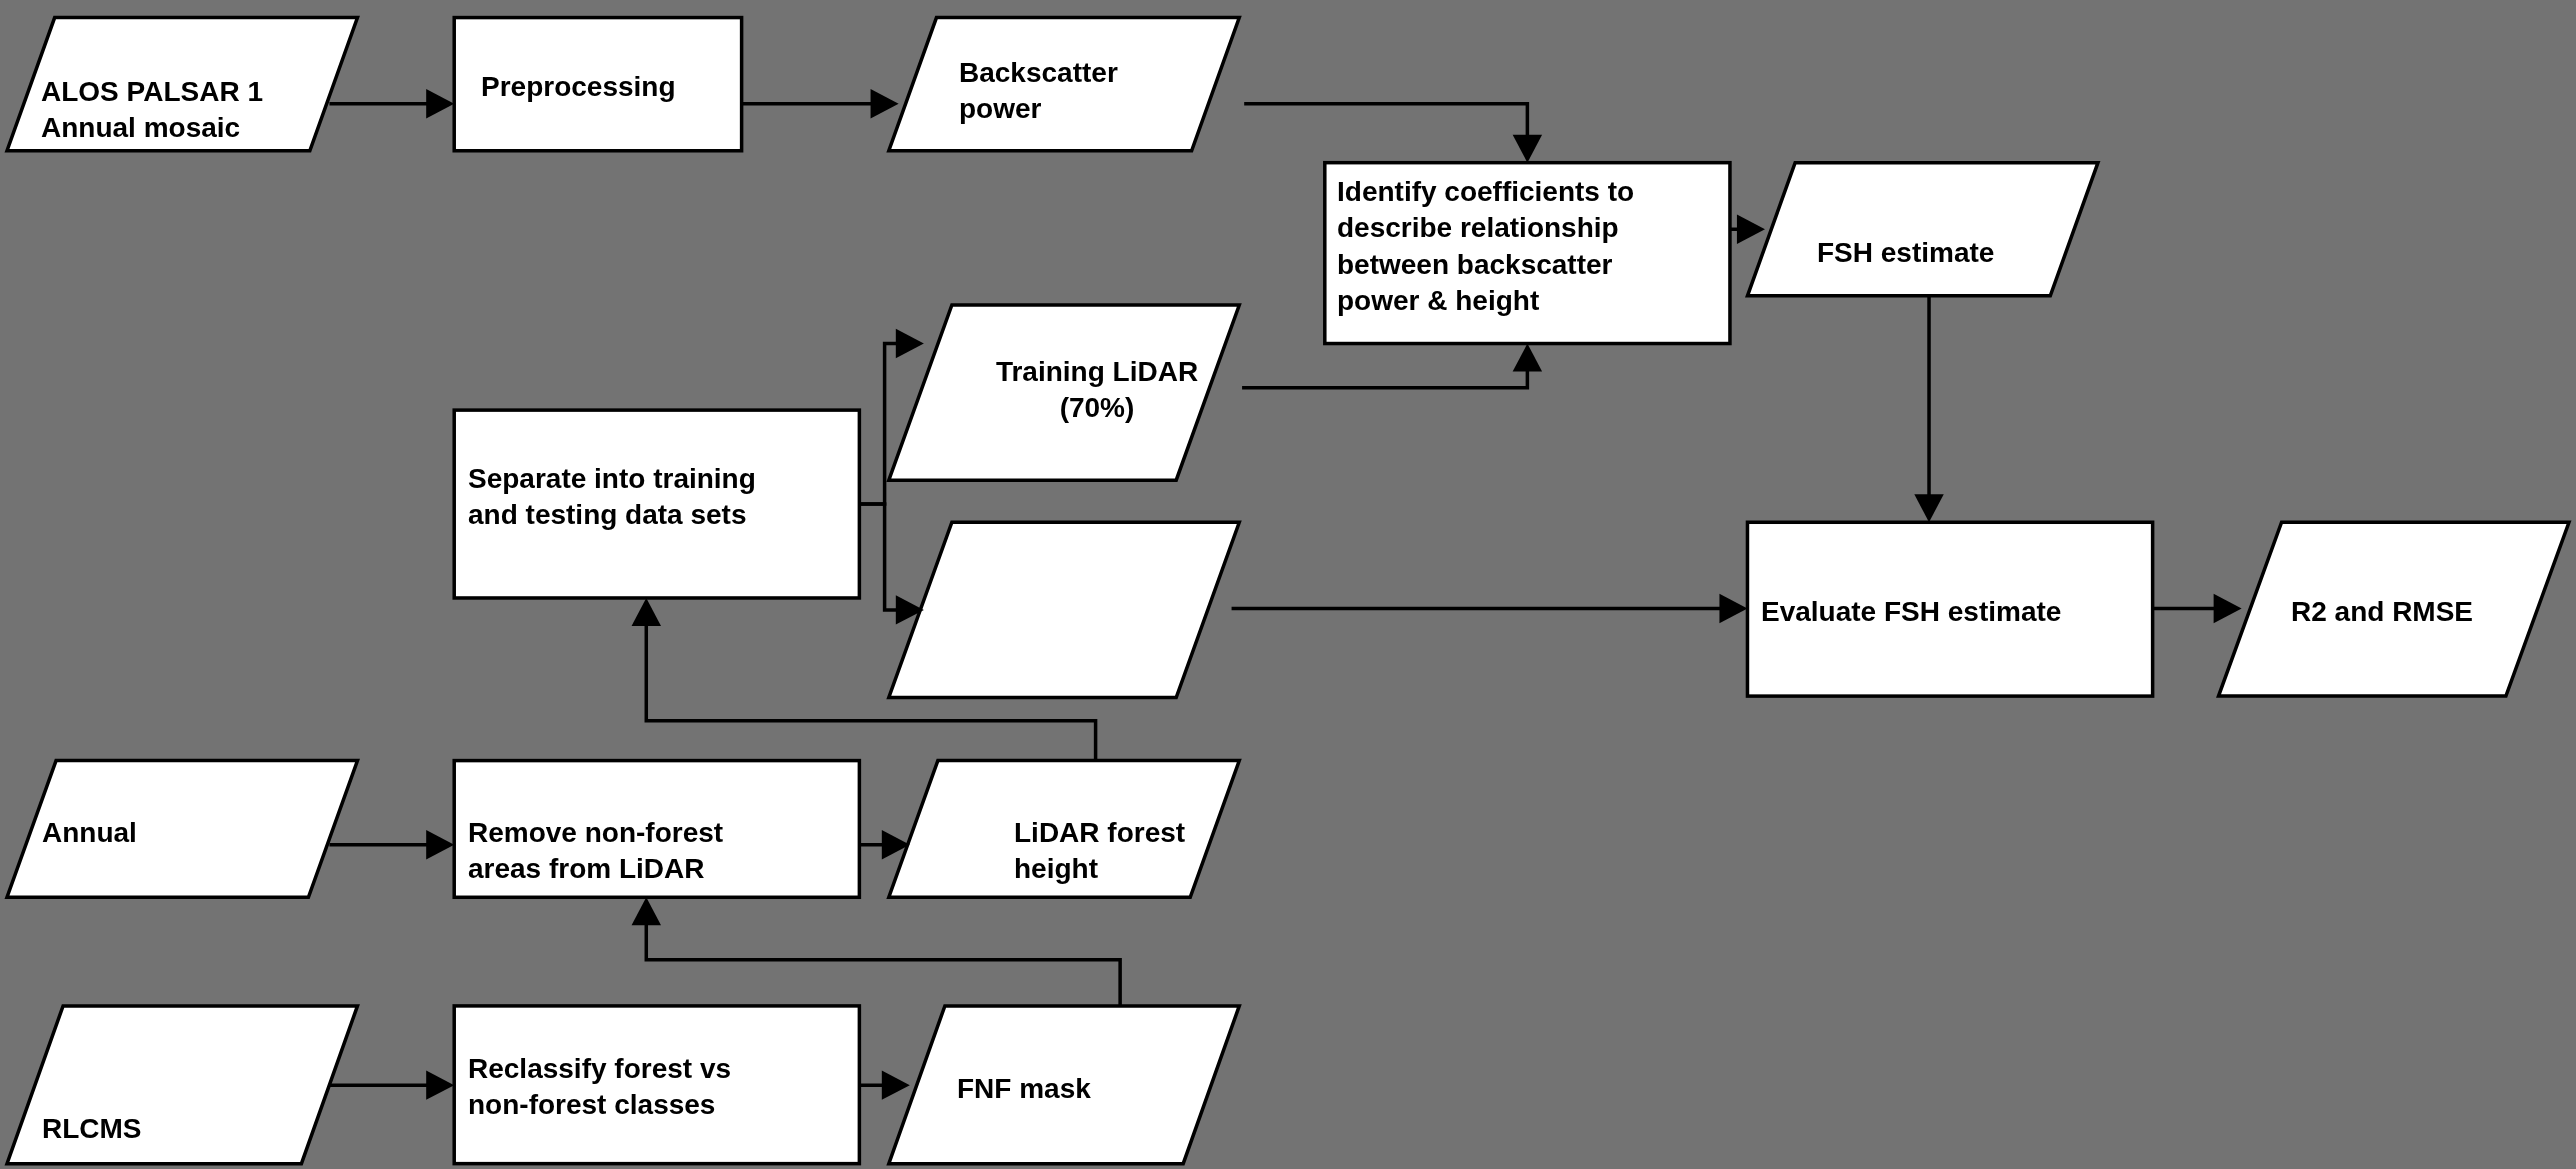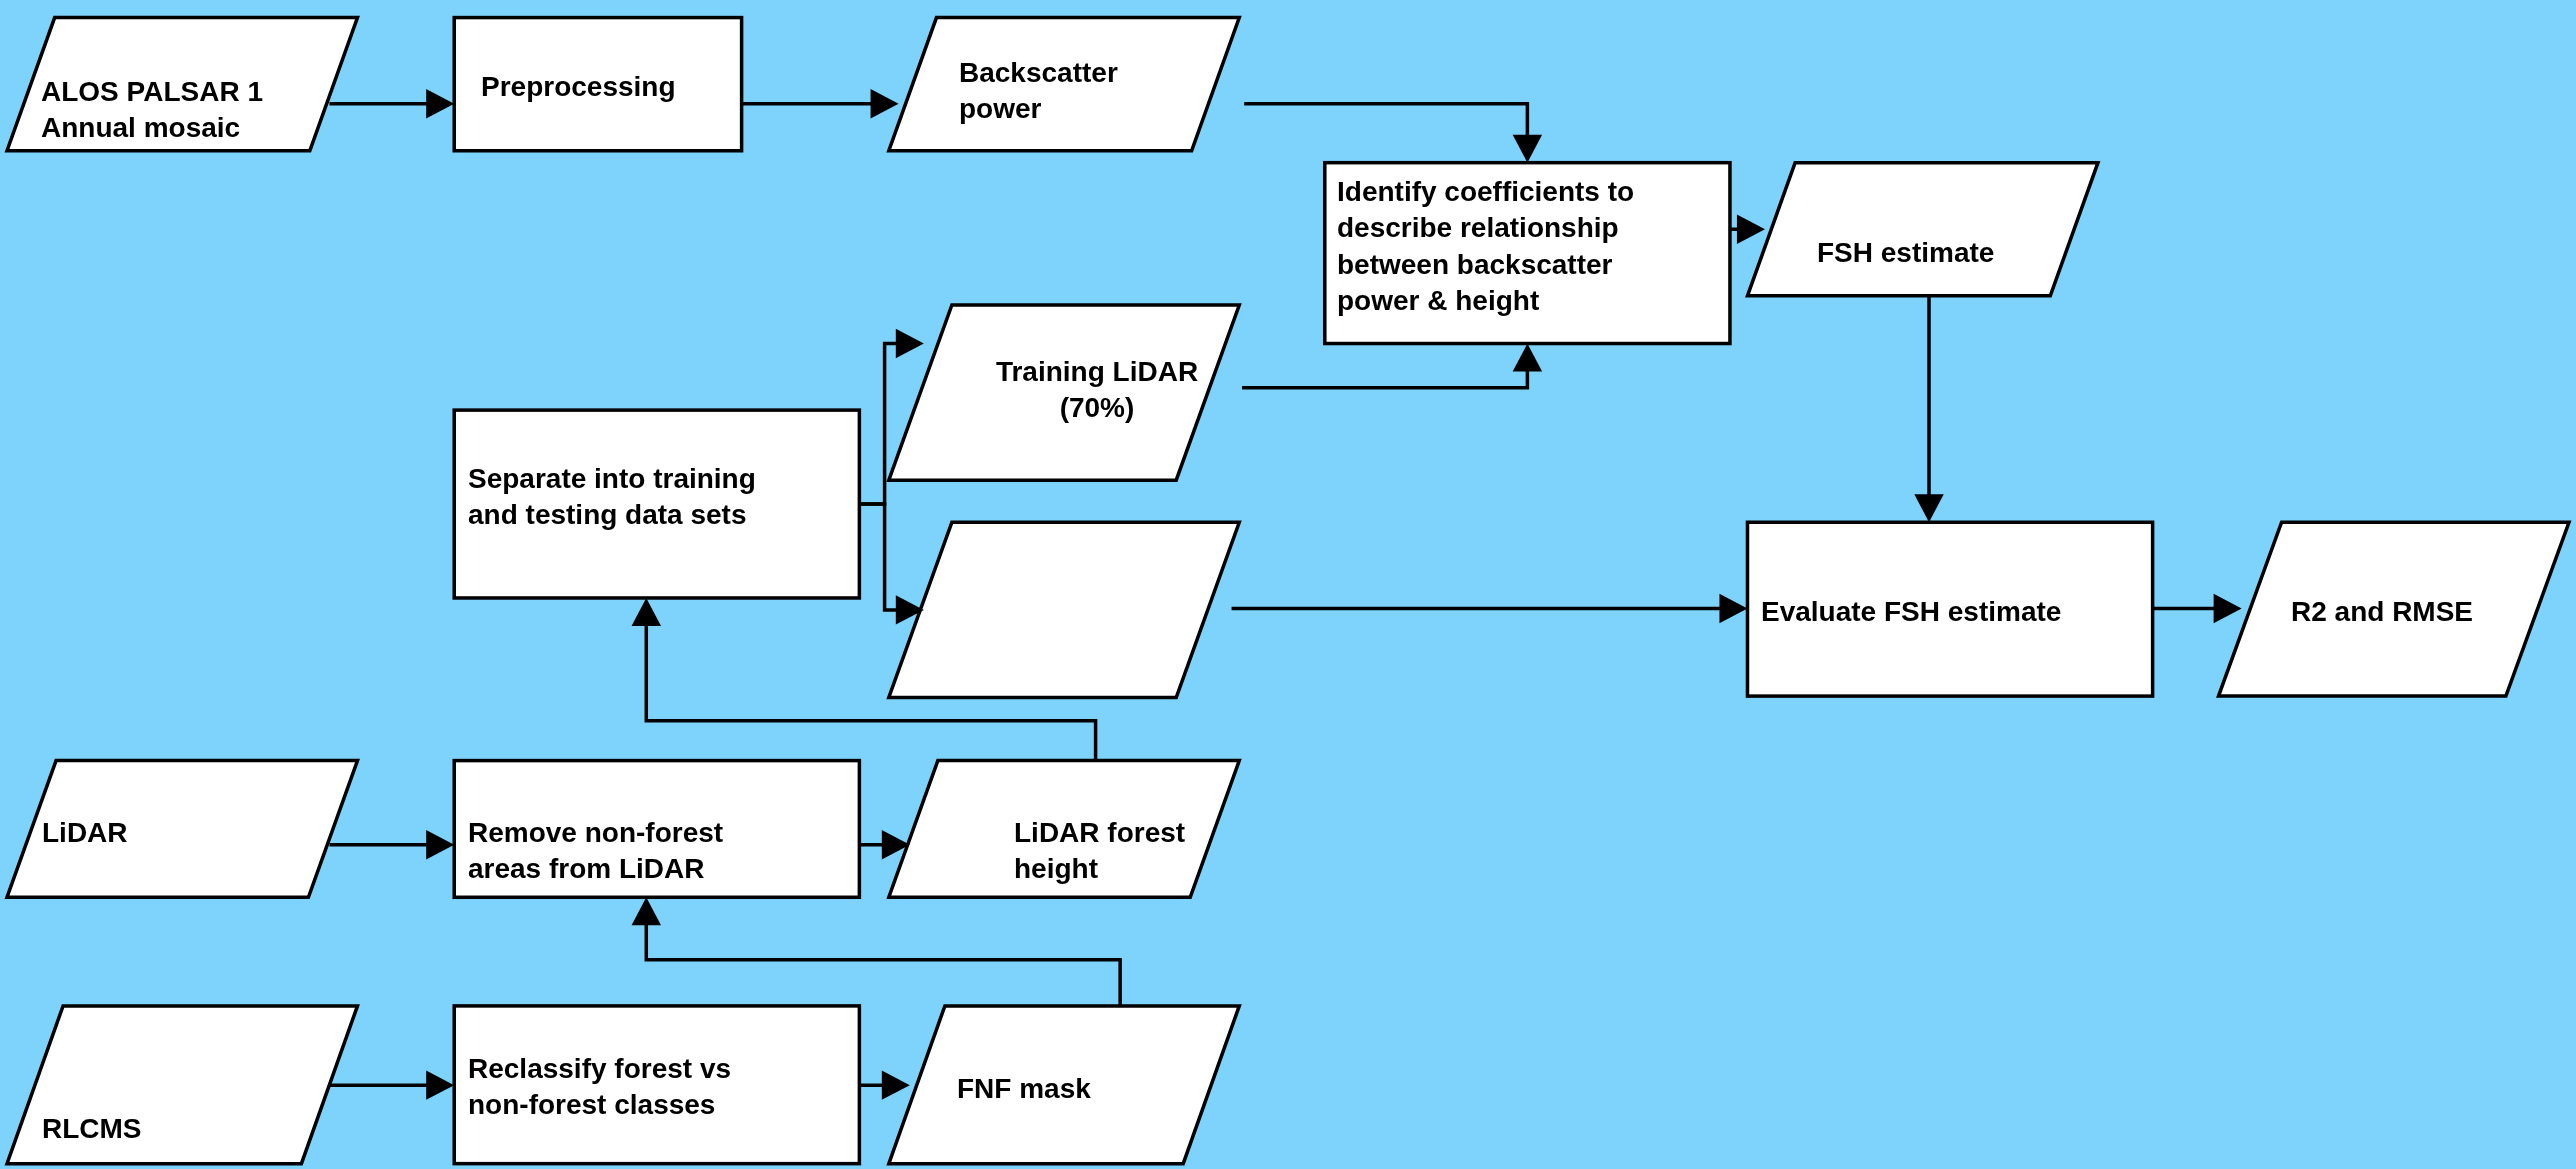--- a/index.html
+++ b/index.html
@@ -10,21 +10,21 @@
   body {
     width: 2576px;
     height: 1170px;
     font-family: "Liberation Sans", sans-serif;
     overflow: hidden;
   }
   #flow-root {
     position: relative;
     width: 2576px;
     height: 1170px;
-    background: #7dd3fc;
+    background: #737373;
   }
   svg#flow-svg {
     position: absolute;
     top: 0;
     left: 0;
     width: 2576px;
     height: 1170px;
     display: block;
   }
   .node-shape {
@@ -198,21 +198,21 @@
 (70%)</div>
 
   <div class="node-label label-left" style="left:468px; top:461px; width:390px;">Separate into training
 and testing data sets</div>
 
 
   <div class="node-label label-left" style="left:1761px; top:594px; width:390px;">Evaluate FSH estimate</div>
 
   <div class="node-label label-left" style="left:2291px; top:594px; width:273px;">R2 and RMSE</div>
 
-  <div class="node-label label-left" style="left:42px; top:815px; width:280px;">LiDAR</div>
+  <div class="node-label label-left" style="left:42px; top:815px; width:280px;">Annual</div>
 
   <div class="node-label label-left" style="left:468px; top:815px; width:390px;">Remove non-forest
 areas from LiDAR</div>
 
   <div class="node-label label-left" style="left:1014px; top:815px; width:280px;">LiDAR forest
 height</div>
 
   <div class="node-label label-left" style="left:42px; top:1111px; width:280px;">RLCMS</div>
 
   <div class="node-label label-left" style="left:468px; top:1051px; width:390px;">Reclassify forest vs

